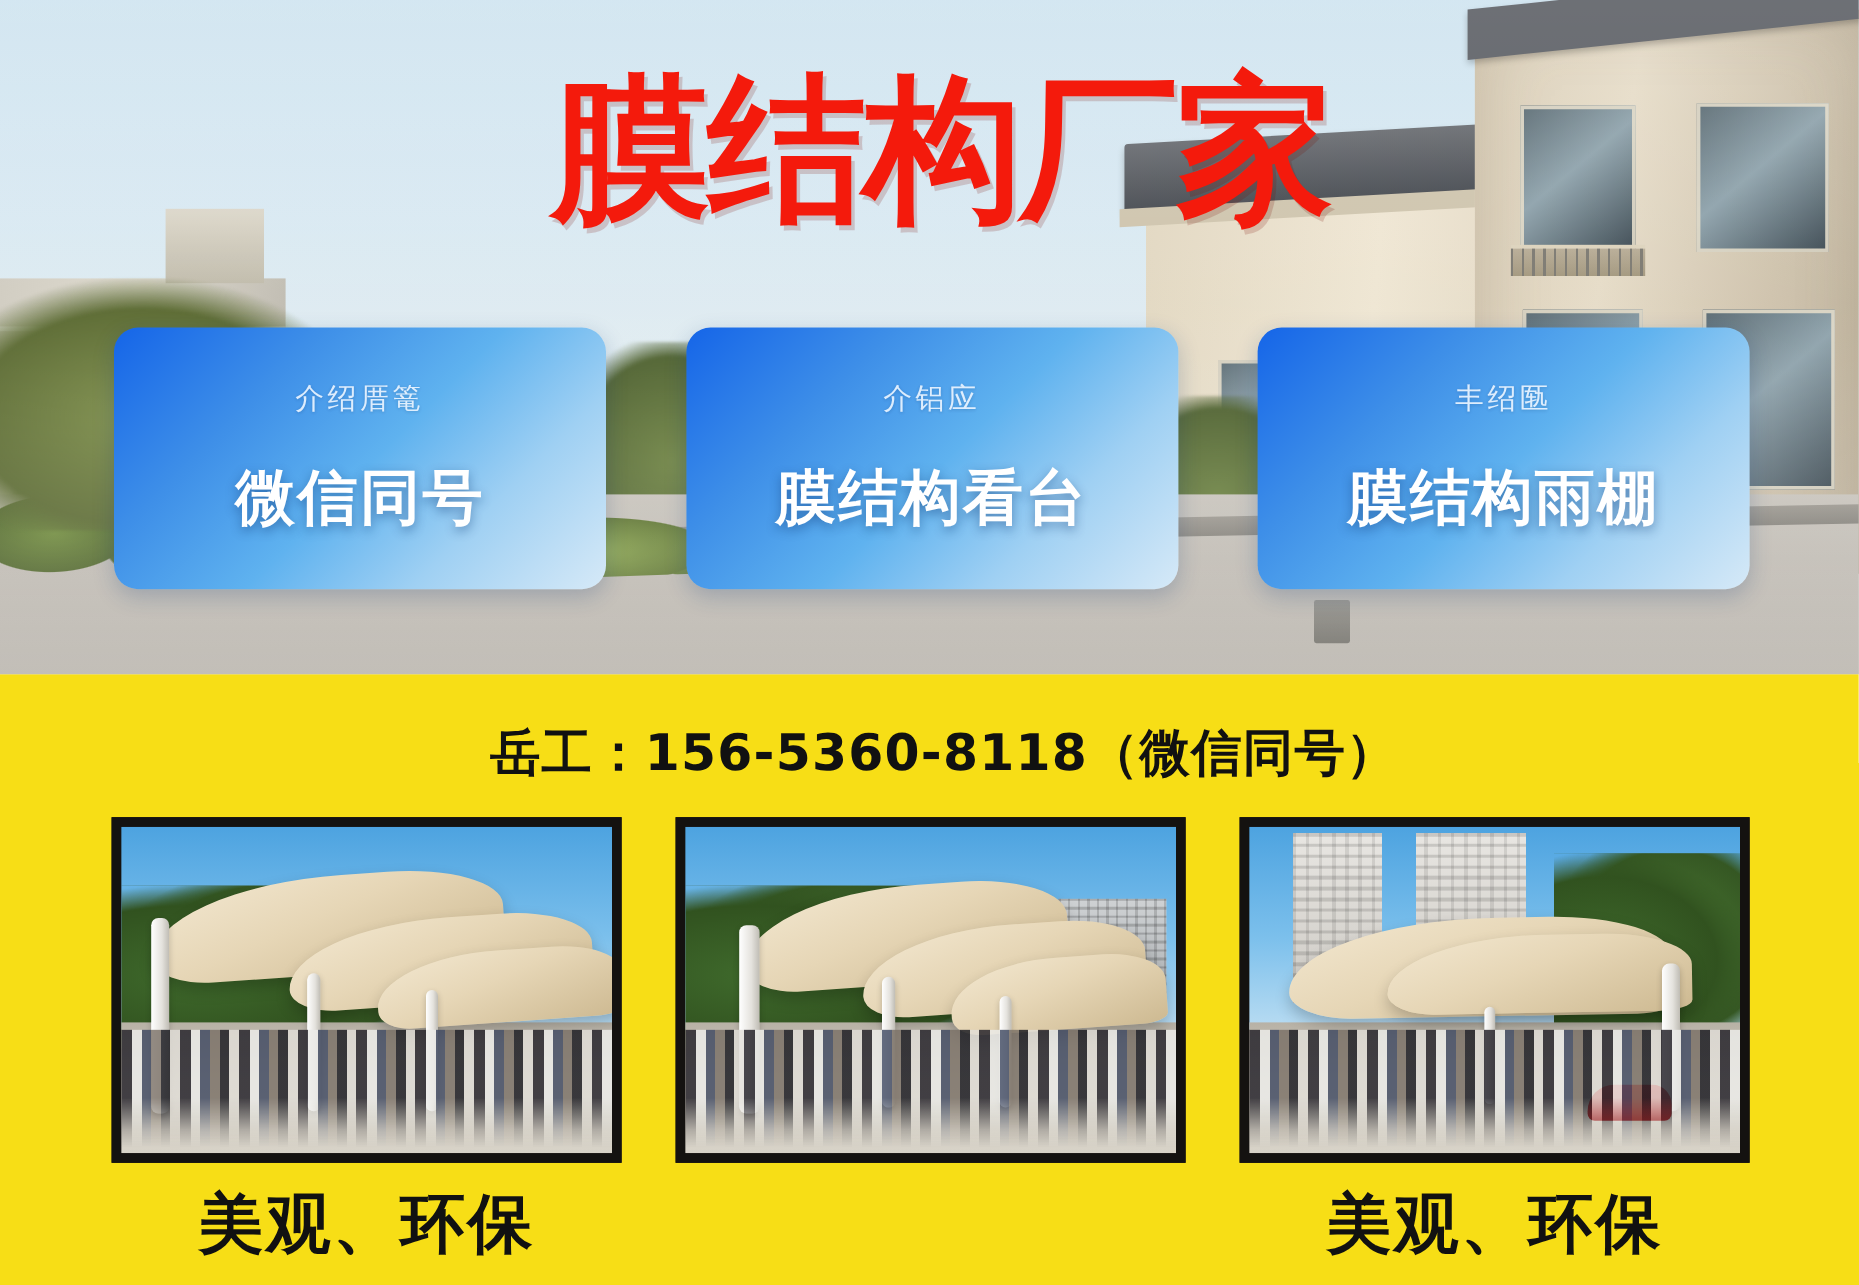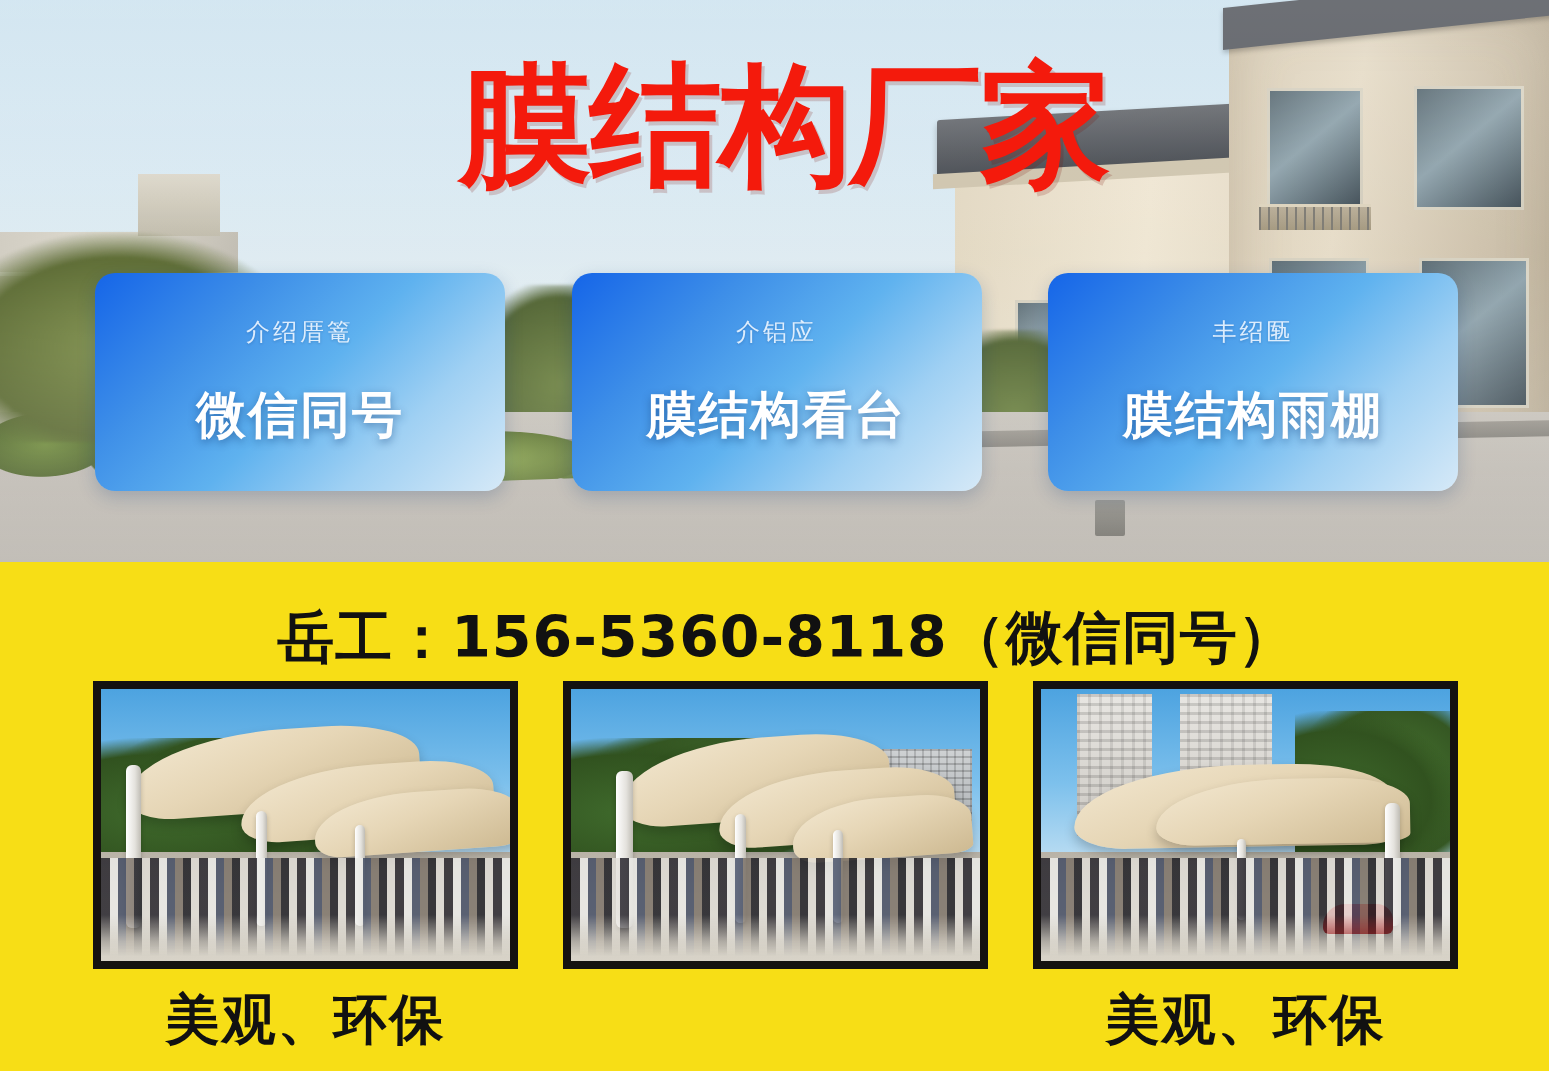--- a/index.html
+++ b/index.html
@@ -162,21 +162,21 @@
   }
 
   
   .yellow{
     position:absolute; left:0; top:562px; width:1549px; height:509px;
     background:#F7DE16;
   }
   .phone{
     position:absolute; left:0; top:600px; width:100%;
     text-align:center;
-    font-size:57px; font-weight:900; color:#111;
+    font-size:42px; font-weight:900; color:#111;
     letter-spacing:1px; white-space:nowrap;
     font-family:"DejaVu Sans","Liberation Sans",sans-serif;
     padding-left:24px;
   }
 
   
   .photos{
     position:absolute; left:93px; top:681px; width:1365px; height:288px;
     display:flex; justify-content:space-between;
   }

